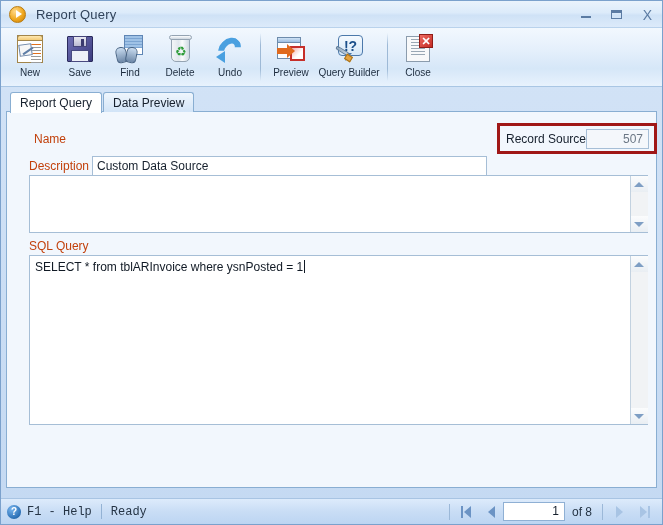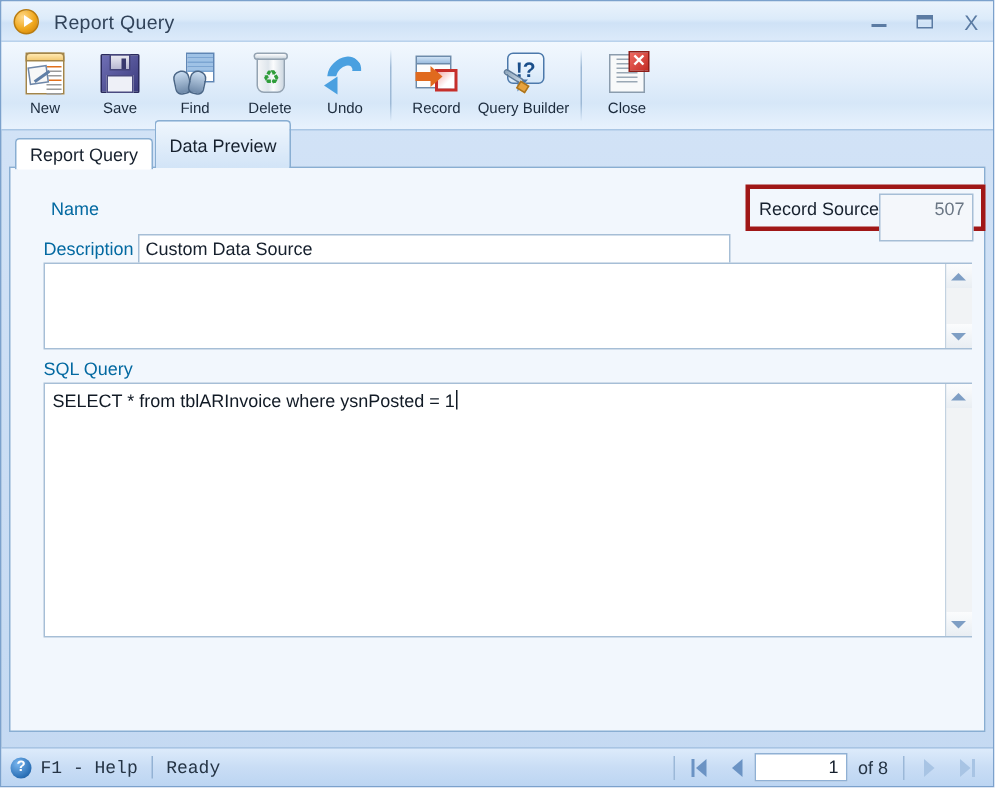--- a/index.html
+++ b/index.html
@@ -216,21 +216,21 @@
     height: 398px;
   }
   #tabstrip {
     position: relative;
     height: 21px;
     display: flex; align-items: flex-end;
     padding-left: 4px;
     z-index: 3;
   }
   .tab {
-    height: 32px;
+    height: 20px;
     padding: 0 9px;
     font-size: 12px;
     color: #16202d;
     display: flex; align-items: center;
     border: 1px solid #89aed2;
     border-bottom: none;
     border-radius: 3px 3px 0 0;
     margin-right: 1px;
     background: linear-gradient(to bottom,#eff6fd,#d2e4f7);
   }
@@ -242,21 +242,21 @@
     z-index: 4;
   }
   #tabpanel {
     position: relative;
     height: 377px;
     background: #f2f7fd;
     border: 1px solid #89aed2;
     margin-top: -1px;
   }
   .lbl {
-    position: absolute; font-size: 12px; color: #0369a1;
+    position: absolute; font-size: 12px; color: #c2410c;
   }
   .fld {
     position: absolute;
     background: #ffffff;
     border: 1px solid #a6bed6;
     font-size: 12px;
     color: #16202d;
     padding: 2px 4px;
     line-height: 15px;
     height: 21px;
@@ -267,21 +267,21 @@
   #name-label { left: 27px; top: 20px; }
   #name-input { left: 85px; top: 16px; width: 395px; }
 
   #rsid-box {
     position: absolute; left: 490px; top: 11px; width: 160px; height: 31px;
     border: 3px solid #a01717;
     background: #f2f7fd;
   }
   #rsid-label { position: absolute; left: 6px; top: 6px; font-size: 12px; color: #16202d; }
   #rsid-input {
-    position: absolute; right: 5px; top: 3px; width: 63px; height: 32px;
+    position: absolute; right: 5px; top: 3px; width: 63px; height: 20px;
     background: #f4f7fb; border: 1px solid #a6bed6;
     font-size: 12px; color: #6b7785; text-align: right;
     padding: 2px 5px; line-height: 14px;
   }
 
   #desc-label { left: 22px; top: 47px; }
   #desc-area {
     position: absolute; left: 22px; top: 63px; width: 619px; height: 58px;
     background: #ffffff; border: 1px solid #a6bed6;
   }
@@ -456,21 +456,21 @@
 
     <div class="tb-btn">
       <div class="ico ico-exec">
         <div class="win">
             <div class="bar"><i></i><i></i><i></i></div>
           </div>
         <div class="redbox"></div>
         <div class="arrow"></div>
           <div class="arrowhead"></div>
       </div>
-      <div class="tb-label">Record</div>
+      <div class="tb-label">Preview</div>
     </div>
 
     <div class="tb-btn wide">
       <div class="ico ico-qb">
         <div class="bubble">!?</div>
           <div class="tail"></div>
         <div class="wrench"></div>
           <div class="wtip"></div>
       </div>
       <div class="tb-label">Query Builder</div>

